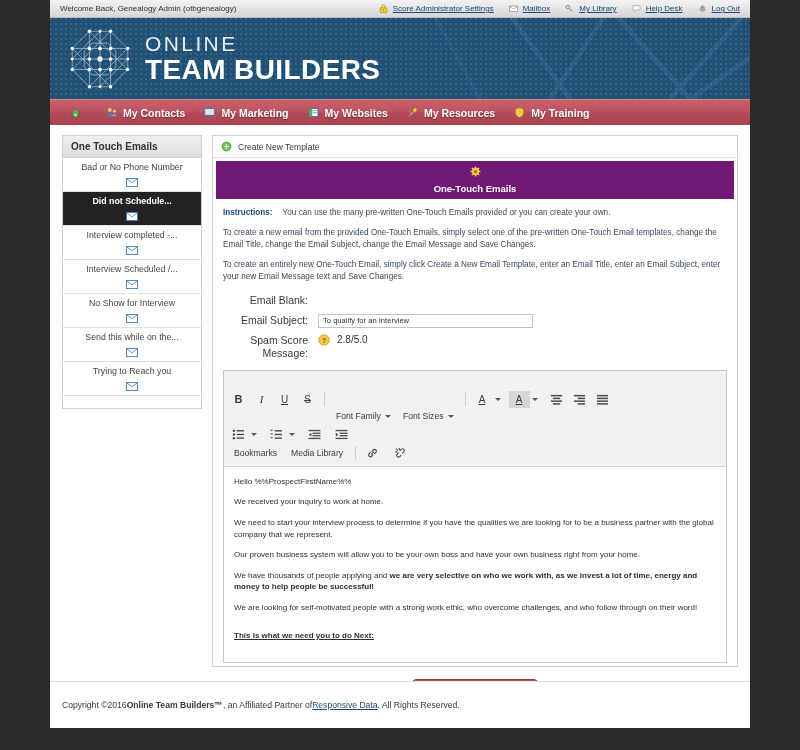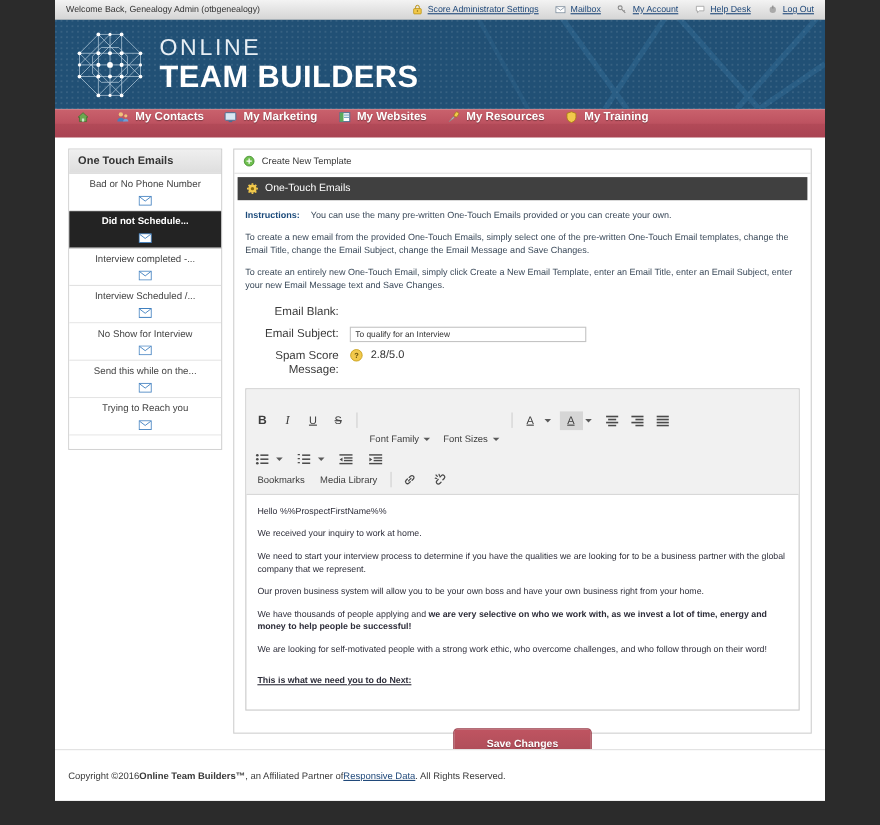--- a/index.html
+++ b/index.html
@@ -98,21 +98,21 @@
     height: 26px;
     background: linear-gradient(to bottom, #c9616c 0%, #bd5260 48%, #b24a58 52%, #a94352 100%);
     border-top: 1px solid #d07f88;
     display: flex;
     align-items: center;
     padding-left: 10px;
     box-sizing: border-box;
   }
   .nav-item {
     display: flex;
-    align-items: flex-start;
+    align-items: center;
     gap: 5px;
     padding: 0 9px;
     height: 100%;
     color: #ffffff;
     font-size: 10.5px;
     font-weight: bold;
     text-shadow: 0 1px 1px rgba(0,0,0,0.35);
     white-space: nowrap;
   }
   .nav-item .nicon { width: 13px; height: 13px; display: block; }
@@ -174,38 +174,40 @@
   .main-panel {
     flex: 1;
     border: 1px solid #cfcfcf;
     background: #fff;
     box-sizing: border-box;
     min-width: 0;
     height: 100%;
   }
   .create-bar {
     display: flex;
+    align-items: center;
     gap: 6px;
     padding: 5px 8px;
     border-bottom: 1px solid #e0e0e0;
     font-size: 8.5px;
     color: #3a3a3a;
   }
   .plus-ico { width: 11px; height: 11px; display:block; }
 
   .section-head {
-    background: #404040;
+    background: #701a75;
     color: #fff;
     font-size: 9.5px;
-    font-weight: normal;
+    font-weight: bold;
     padding: 5px 8px;
     display: flex;
     align-items: center;
     gap: 6px;
     margin: 3px 3px 0 3px;
+    flex-direction: column;
   }
   .gear-ico { width: 11px; height: 11px; display:block; }
 
   .instructions {
     padding: 8px 10px 4px 10px;
     font-size: 8.2px;
     color: #3b4a5a;
     line-height: 1.45;
   }
   .instructions .lead { display: flex; gap: 10px; }
@@ -376,21 +378,21 @@
           <path d="M2.4 5l5.6 4.2L13.6 5" fill="none" stroke="#7a8a9a" stroke-width="1"></path>
         </svg>
         <a>Mailbox</a>
       </span>
 
       <span class="util-link">
         <svg class="uicon" viewBox="0 0 16 16">
           <circle cx="5.5" cy="6" r="2.6" fill="none" stroke="#8a8a8a" stroke-width="1.4"></circle>
           <path d="M7.3 7.8l5 5M10.2 10.7l1.3-1.3" fill="none" stroke="#8a8a8a" stroke-width="1.4"></path>
         </svg>
-        <a>My Account</a>
+        <a>My Library</a>
       </span>
 
       <span class="util-link">
         <svg class="uicon" viewBox="0 0 16 16">
           <path d="M3 4h10v6H7l-2.5 2.4V10H3z" fill="#ffffff" stroke="#9a9a9a" stroke-width="1"></path>
         </svg>
         <a>Help Desk</a>
       </span>
 
       <span class="util-link">

